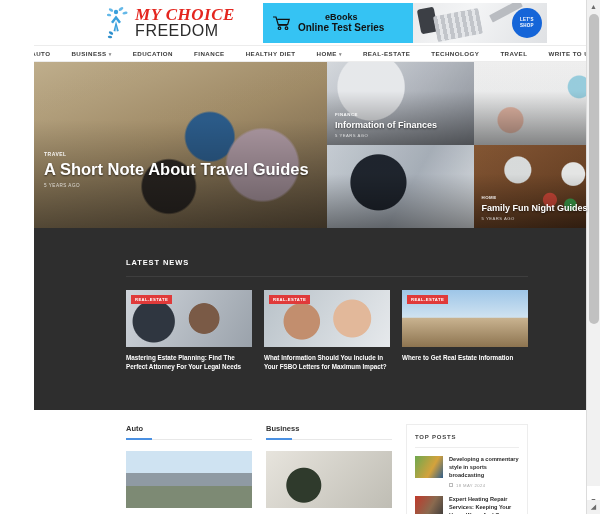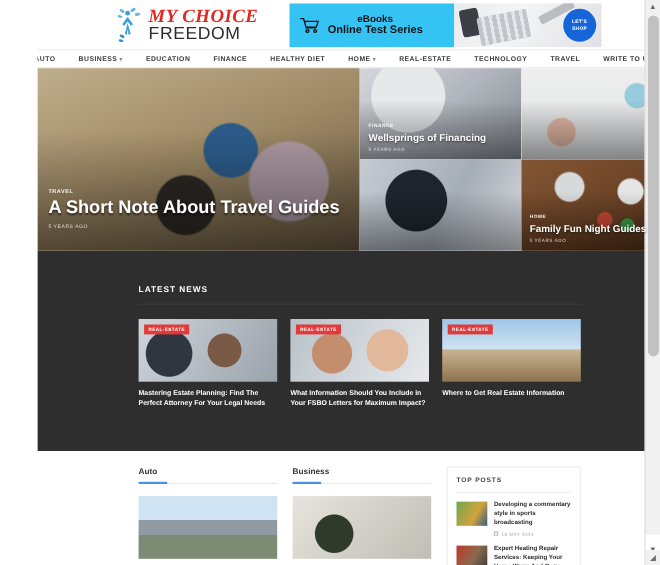--- a/index.html
+++ b/index.html
@@ -76,21 +76,21 @@
   .tile { position:relative; overflow:hidden; }
   .tile.tr { width:146.5px; height:83px; }
   .tile.bl { width:146.5px; height:83px; }
   .tile-ov { position:absolute; inset:0;
      background: linear-gradient(to bottom, rgba(0,0,0,.05) 35%, rgba(0,0,0,.45) 100%); }
   .cap { position:absolute; left:8px; right:6px; bottom:7px; color:#fff; z-index:3; }
   .cap .cat { font-size:4.4px; font-weight:bold; letter-spacing:.5px; opacity:.92;
               margin-bottom:3px; display:inline-block; }
   .cap .ttl { font-size:9px; font-weight:bold; line-height:1.15; text-shadow:0 1px 2px rgba(0,0,0,.6); }
   .cap .time { font-size:4.2px; letter-spacing:.5px; opacity:.75; margin-top:3px; }
-  .hero-left .cap { left:10px; bottom:20px; }
+  .hero-left .cap { left:10px; bottom:40px; }
   .hero-left .cap .cat { font-size:5px; }
   .hero-left .cap .ttl { font-size:16.5px; }
   .hero-left .cap .time { font-size:4.6px; margin-top:4px; }
 
   
   .ph-travel { background:
       radial-gradient(circle at 78% 62%, #b39ea8 0 14%, transparent 15%),
       radial-gradient(circle at 46% 75%, #2f2a26 0 13%, transparent 14%),
       radial-gradient(circle at 60% 45%, #2d5f8f 0 12%, transparent 13%),
       linear-gradient(160deg,#c9b793 0%,#a8926c 45%,#6b5a43 100%); }
@@ -272,21 +272,21 @@
           <div class="ttl">A Short Note About Travel Guides</div>
           <div class="time">5 YEARS AGO</div>
         </div>
       </div>
 
       <div class="hero-right">
         <div class="tile tr ph-finance1">
           <div class="tile-ov"></div>
           <div class="cap">
             <span class="cat">FINANCE</span>
-            <div class="ttl">Wellsprings of Financing</div>
+            <div class="ttl">Information of Finances</div>
             <div class="time">5 YEARS AGO</div>
           </div>
         </div>
         <div class="tile tr ph-edu">
           <div class="tile-ov"></div>
         </div>
         <div class="tile bl ph-hand">
           <div class="tile-ov"></div>
         </div>
         <div class="tile bl ph-lego">

